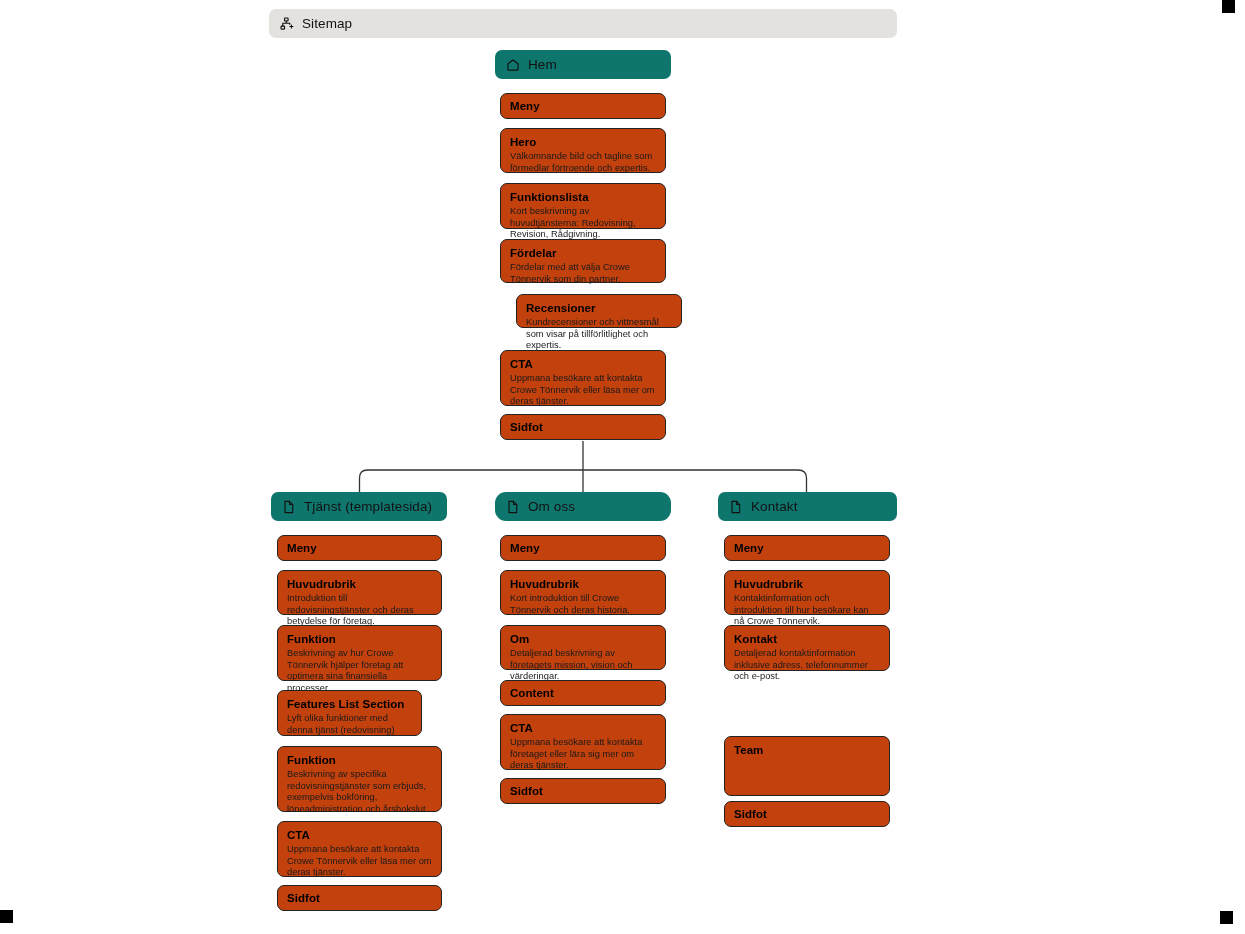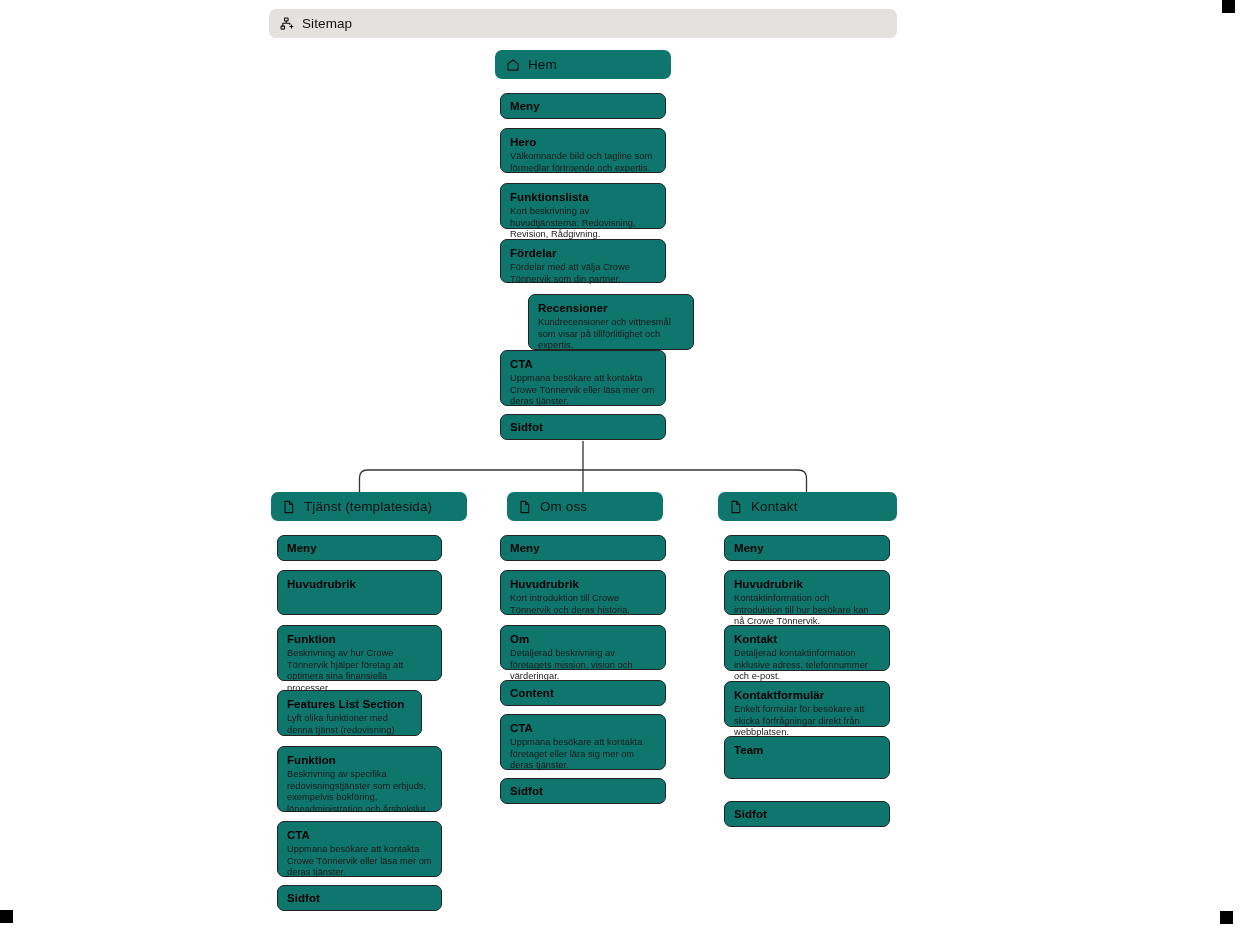--- a/index.html
+++ b/index.html
@@ -63,21 +63,21 @@
   }
   .page-pill .pill-label {
     font-size: 13.5px;
     color: #111111;
     letter-spacing: 0.1px;
   }
 
   
   .card {
     position: absolute;
-    background: #0f766e;
+    background: #c2410c;
     border: 1.4px solid #222222;
     border-radius: 7px;
     padding: 6px 9px 7px 9px;
   }
   .card .card-title {
     font-size: 11.5px;
     font-weight: bold;
     color: #000000;
     line-height: 15px;
     letter-spacing: 0.05px;
@@ -153,50 +153,51 @@
   <div class="card" style="left:500px; top:128px; width:166px; height:45px;">
     <div class="card-title">Hero</div>
     <div class="card-desc">Välkomnande bild och tagline som förmedlar förtroende och expertis.</div>
   </div>
 
   <div class="card" style="left:500px; top:239px; width:166px; height:44px;">
     <div class="card-title">Fördelar</div>
     <div class="card-desc">Fördelar med att välja Crowe Tönnervik som din partner.</div>
   </div>
 
-  <div class="card" style="left:528px; top:294px; width:166px; height:56px;">
+  <div class="card" style="left:516px; top:294px; width:166px; height:34px;">
     <div class="card-title">Recensioner</div>
     <div class="card-desc">Kundrecensioner och vittnesmål som visar på tillförlitlighet och expertis.</div>
   </div>
 
   <div class="card" style="left:500px; top:350px; width:166px; height:56px;">
     <div class="card-title">CTA</div>
     <div class="card-desc">Uppmana besökare att kontakta Crowe Tönnervik eller läsa mer om deras tjänster.</div>
   </div>
 
   <div class="card simple" style="left:500px; top:414px; width:166px; height:26px;">
     <div class="card-title">Sidfot</div>
   </div>
 
-  <div class="page-pill" style="left:271px; top:492px; width:196px;">
+  <div class="page-pill" style="left:271px; top:492px; width:176px;">
     <span class="icon">
       <svg width="14" height="14" viewBox="0 0 16 16" fill="none" stroke="#111111" stroke-width="1.3" stroke-linecap="round" stroke-linejoin="round">
         <path d="M3.4 1.6 h5.2 l3.6 3.6 v9.2 h-8.8 Z"></path>
         <path d="M8.6 1.6 v3.6 h3.6"></path>
       </svg>
     </span>
     <span class="pill-label">Tjänst (templatesida)</span>
   </div>
 
   <div class="card simple" style="left:277px; top:535px; width:165px; height:26px;">
     <div class="card-title">Meny</div>
   </div>
 
   <div class="card" style="left:277px; top:570px; width:165px; height:45px;">
     <div class="card-title">Huvudrubrik</div>
+    <div class="card-desc">Introduktion till redovisningstjänster och deras betydelse för företag.</div>
   </div>
 
   <div class="card" style="left:277px; top:625px; width:165px; height:56px;">
     <div class="card-title">Funktion</div>
     <div class="card-desc">Beskrivning av hur Crowe Tönnervik hjälper företag att optimera sina finansiella processer.</div>
   </div>
 
   <div class="card" style="left:277px; top:690px; width:145px; height:46px;">
     <div class="card-title">Features List Section</div>
     <div class="card-desc">Lyft olika funktioner med denna tjänst (redovisning)</div>
@@ -209,21 +210,21 @@
 
   <div class="card" style="left:277px; top:821px; width:165px; height:56px;">
     <div class="card-title">CTA</div>
     <div class="card-desc">Uppmana besökare att kontakta Crowe Tönnervik eller läsa mer om deras tjänster.</div>
   </div>
 
   <div class="card simple" style="left:277px; top:885px; width:165px; height:26px;">
     <div class="card-title">Sidfot</div>
   </div>
 
-  <div class="page-pill" style="left:507px; top:492px; width:156px;">
+  <div class="page-pill" style="left:495px; top:492px; width:176px;border-radius:11px;">
     <span class="icon">
       <svg width="14" height="14" viewBox="0 0 16 16" fill="none" stroke="#111111" stroke-width="1.3" stroke-linecap="round" stroke-linejoin="round">
         <path d="M3.4 1.6 h5.2 l3.6 3.6 v9.2 h-8.8 Z"></path>
         <path d="M8.6 1.6 v3.6 h3.6"></path>
       </svg>
     </span>
     <span class="pill-label">Om oss</span>
   </div>
 
   <div class="card simple" style="left:500px; top:535px; width:166px; height:26px;">
@@ -270,26 +271,22 @@
   <div class="card" style="left:724px; top:570px; width:166px; height:45px;">
     <div class="card-title">Huvudrubrik</div>
     <div class="card-desc">Kontaktinformation och introduktion till hur besökare kan nå Crowe Tönnervik.</div>
   </div>
 
   <div class="card" style="left:724px; top:625px; width:166px; height:46px;">
     <div class="card-title">Kontakt</div>
     <div class="card-desc">Detaljerad kontaktinformation inklusive adress, telefonnummer och e-post.</div>
   </div>
 
-  <div class="card" style="left:724px; top:681px; width:166px; height:46px;">
-    <div class="card-title">Kontaktformulär</div>
-    <div class="card-desc">Enkelt formulär för besökare att skicka förfrågningar direkt från webbplatsen.</div>
-  </div>
-
-  <div class="card" style="left:724px; top:736px; width:166px; height:43px;">
+
+  <div class="card" style="left:724px; top:736px; width:166px; height:60px;">
     <div class="card-title">Team</div>
   </div>
 
   <div class="card simple" style="left:724px; top:801px; width:166px; height:26px;">
     <div class="card-title">Sidfot</div>
   </div>
 
   <div class="corner-marker corner-tr"></div>
   <div class="corner-marker corner-bl"></div>
   <div class="corner-marker corner-br"></div>

